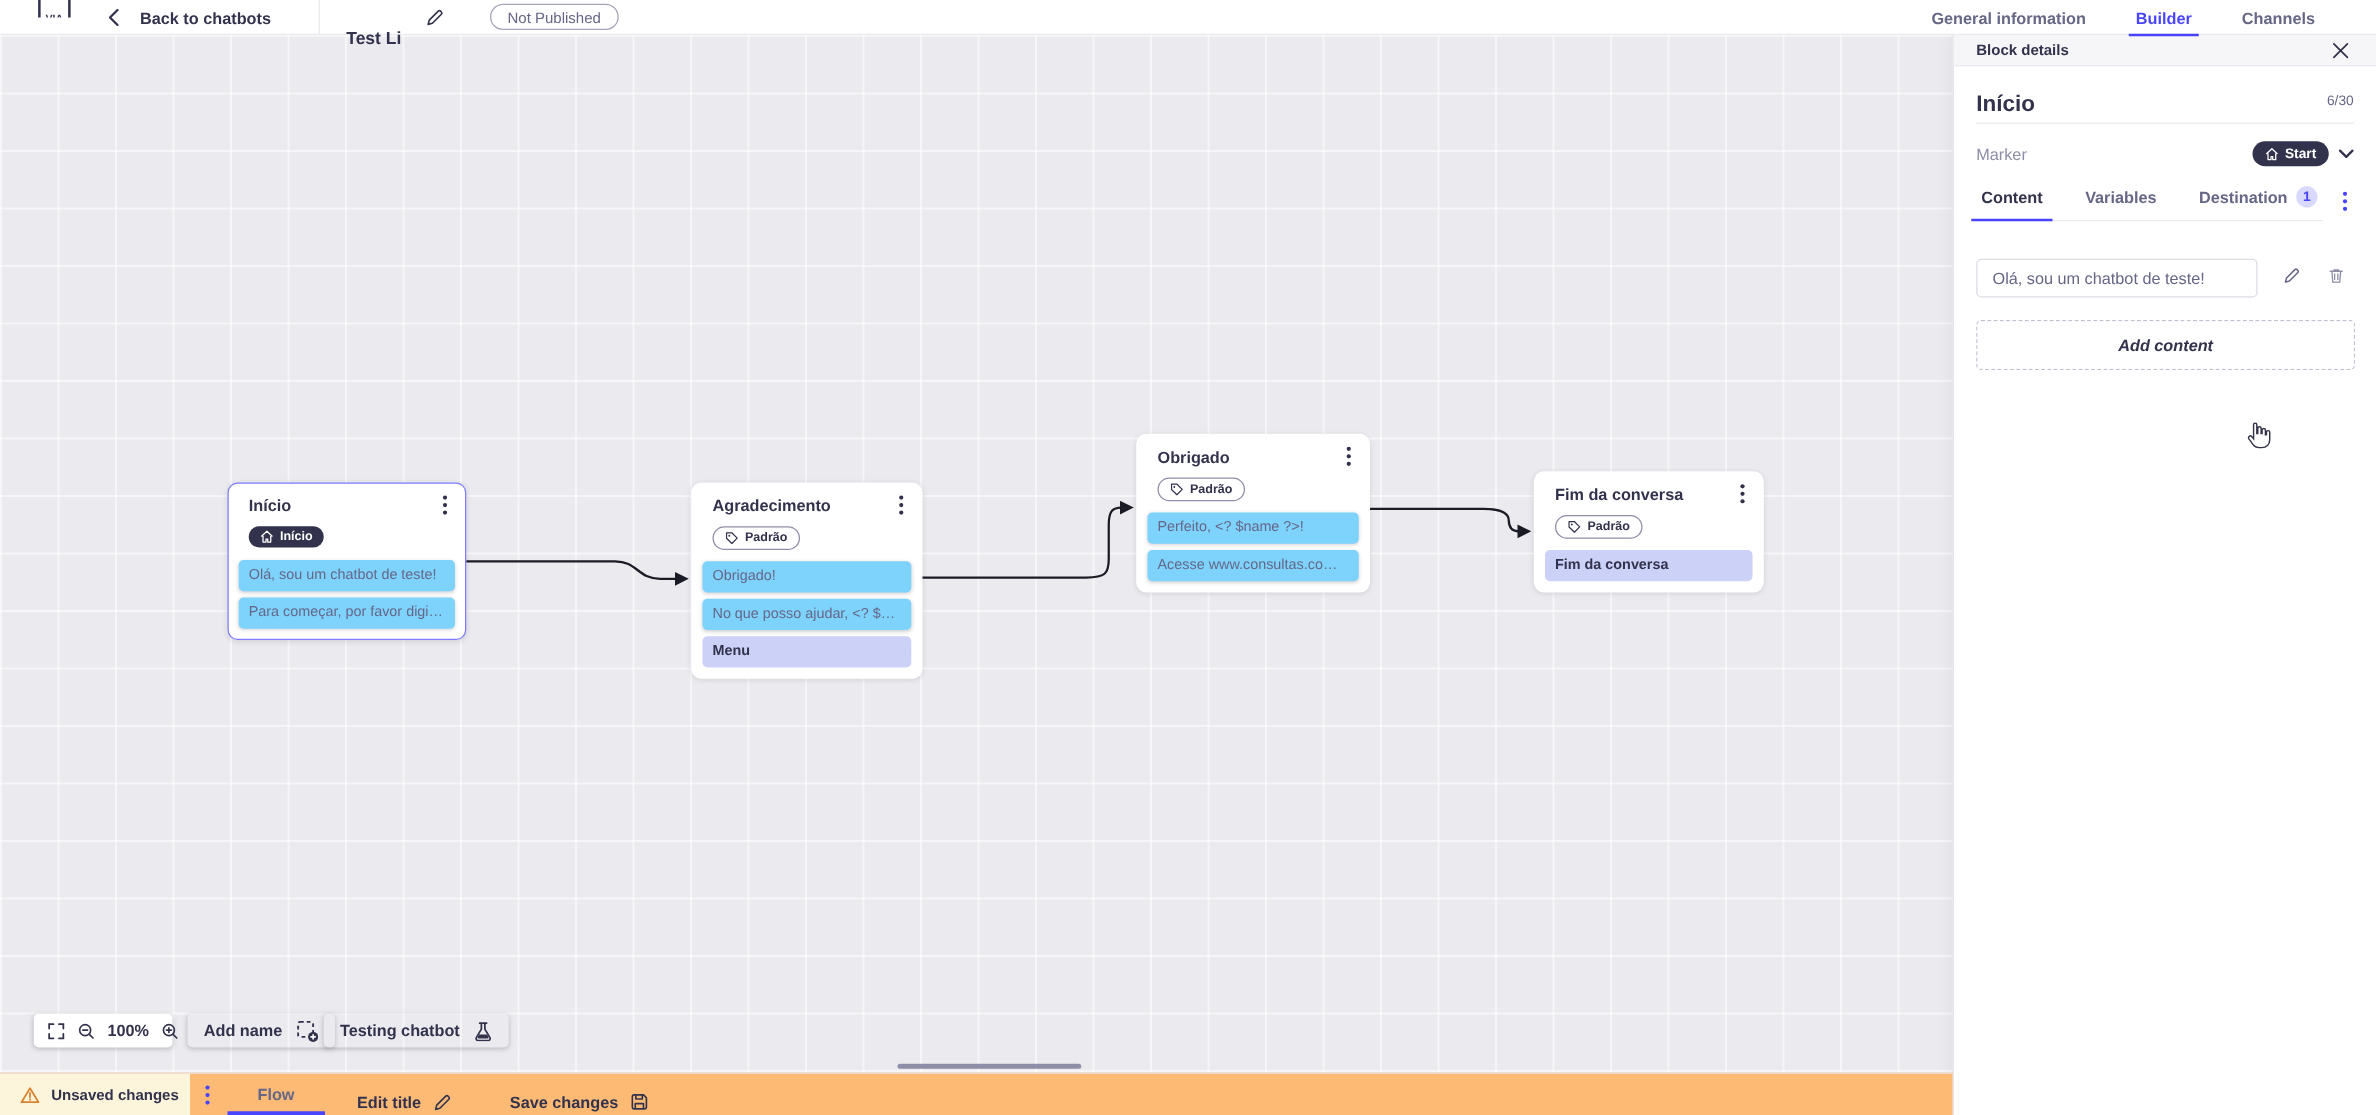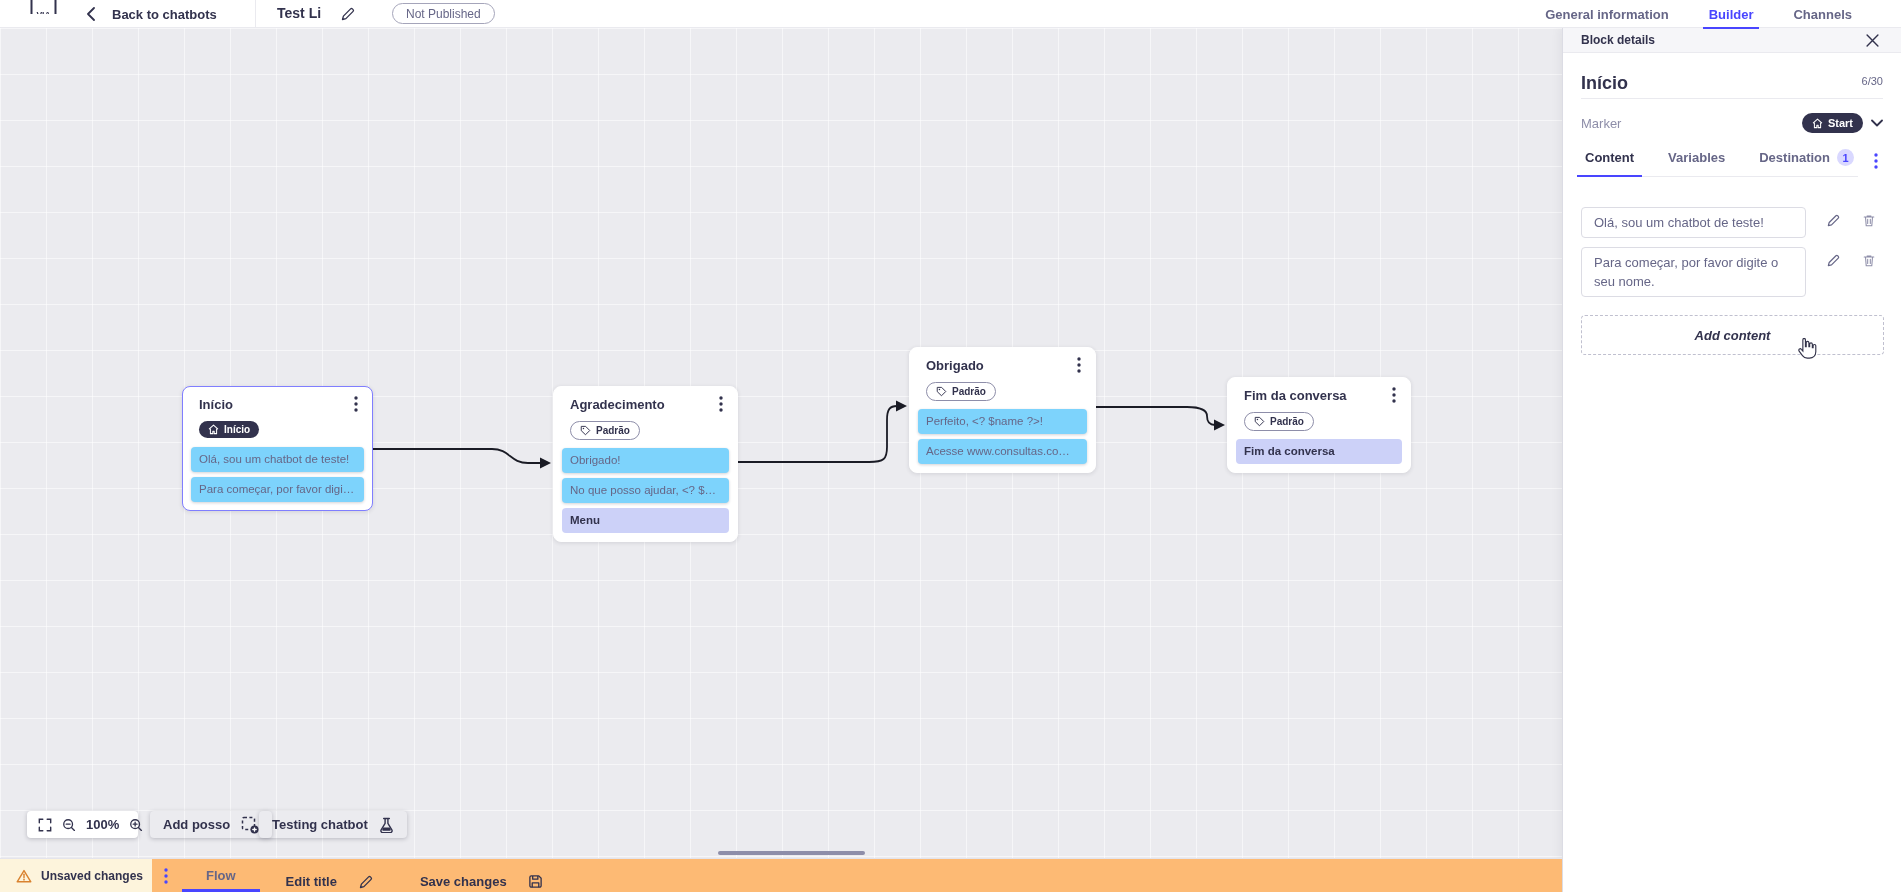--- a/index.html
+++ b/index.html
@@ -8,21 +8,21 @@
   .app { position:relative; width:1901px; height:892px; }
 
   
   .topbar { position:absolute; left:0; top:0; width:1901px; height:28px; background:#fff;
     border-bottom:1px solid #eaeaef; display:flex; align-items:center; z-index:30; }
   .logo { position:absolute; left:30px; top:0; width:27px; height:14px; overflow:hidden; cursor:pointer; }
   .back-btn { position:absolute; left:86px; top:0; height:28px; display:flex; align-items:center; gap:16px;
     background:none; border:none; cursor:pointer; font-family:inherit; }
   .back-btn span { font-size:13px; font-weight:700; color:#32324d; }
   .vdiv { position:absolute; left:255px; top:0; width:1px; height:28px; background:#eaeaef; }
-  .bot-title { position:absolute; left:277px; top:5px; font-size:14px; font-weight:700; color:#32324d; }
+  .bot-title { position:absolute; left:277px; top:22px; font-size:14px; font-weight:700; color:#32324d; }
   .title-pencil { position:absolute; left:340px; top:6px; cursor:pointer; }
   .status-pill { position:absolute; left:392px; top:3px; height:21px; padding:0 13px; display:flex; align-items:center;
     border:1px solid #a5a5ba; border-radius:11px; font-size:12px; color:#666687; background:#fff; }
   .header-tabs { position:absolute; right:43px; top:0; height:28px; display:flex; gap:28px; }
   .h-tab { position:relative; height:28px; display:flex; align-items:center; padding:0 6px;
     font-size:13px; font-weight:700; color:#666687; cursor:pointer; }
   .h-tab.active { color:#4945ff; }
   .h-tab.active::after { content:""; position:absolute; left:0; right:0; bottom:-1px; height:2px; background:#4945ff; }
 
   
@@ -95,21 +95,21 @@
 
   
   .footer { position:absolute; left:0; top:858px; width:1562px; height:34px; background:#fdba74;
     border-top:1px solid #e4e4ec; display:flex; align-items:stretch; z-index:25; }
   .warn-seg { width:152px; background:#fdf4dc; display:flex; align-items:center; gap:9px; padding-left:16px; }
   .warn-seg span { font-size:12px; font-weight:700; color:#32324d; white-space:nowrap; }
   .f-kebab { margin-left:8px; align-self:center; }
   .f-tab { margin-left:10px; padding:0 24px; display:flex; align-items:center; position:relative;
     font-size:13px; font-weight:600; color:#666687; cursor:pointer; }
   .f-tab.active::after { content:""; position:absolute; left:0; right:0; bottom:0; height:3px; background:#4945ff; }
-  .f-btn { margin-left:26px; background:none; border:none; display:flex; align-items:center; gap:21px;
+  .f-btn { margin-left:26px; background:none; border:none; display:flex; align-items:center; gap:9px;
     font-family:inherit; font-size:13px; font-weight:600; color:#32324d; cursor:pointer;margin-top:12px; }
   .f-btn.save { margin-left:46px; }
 
   .cursor { position:absolute; left:1795px; top:336px; z-index:99; pointer-events:none; }
 </style>
 </head>
 <body>
 
 <div class="app">
 
@@ -257,21 +257,21 @@
       <span class="lbl">100%</span>
       <button class="icon-btn">
         <svg width="14" height="14" viewBox="0 0 16 16" fill="none" stroke="#32324d" stroke-width="1.5">
           <circle cx="7" cy="7" r="5"></circle>
             <path d="M10.8 10.8 14.2 14.2M4.8 7h4.4M7 4.8v4.4" stroke-linecap="round"></path>
         </svg>
       </button>
     </div>
 
     <button class="ctrl-card icon-btn" style="left:150px; gap:11px; padding:0 13px;">
-      <span class="lbl">Add posso</span>
+      <span class="lbl">Add name</span>
       <svg width="18" height="18" viewBox="0 0 18 18">
         <rect x="1.5" y="1.5" width="12" height="12" rx="1.5" fill="none" stroke="#32324d" stroke-width="1.5" stroke-dasharray="3 2.4"></rect>
         <circle cx="13.5" cy="13.5" r="4" fill="#32324d"></circle>
         <path d="M13.5 11.8v3.4M11.8 13.5h3.4" stroke="#fff" stroke-width="1.3" stroke-linecap="round"></path>
       </svg>
     </button>
 
     <button class="ctrl-card icon-btn" style="left:259px; gap:11px; padding:0 13px;">
       <span class="lbl">Testing chatbot</span>
       <svg width="15" height="16" viewBox="0 0 16 17">
@@ -340,33 +340,20 @@
             <svg width="15" height="15" viewBox="0 0 16 16">
                 <path d="M2.5 13.5l.9-3.4 7.2-7.2a1.3 1.3 0 0 1 1.8 0l.7.7a1.3 1.3 0 0 1 0 1.8l-7.2 7.2z" fill="none" stroke="#666687" stroke-width="1.3" stroke-linejoin="round"></path>
               </svg>
           </button>
           <button class="icon-btn">
             <svg width="14" height="15" viewBox="0 0 16 16" fill="none" stroke="#8e8ea9" stroke-width="1.2" stroke-linecap="round">
                 <path d="M2.5 4h11M6 4V2.8h4V4M4 4l.8 10h6.4L12 4M6.5 6.5v5M9.5 6.5v5"></path>
               </svg>
           </button>
         </div>
-        <div class="c-row">
-          <div class="c-card">Para começar, por favor digite o seu nome.</div>
-          <button class="icon-btn">
-            <svg width="15" height="15" viewBox="0 0 16 16">
-                <path d="M2.5 13.5l.9-3.4 7.2-7.2a1.3 1.3 0 0 1 1.8 0l.7.7a1.3 1.3 0 0 1 0 1.8l-7.2 7.2z" fill="none" stroke="#666687" stroke-width="1.3" stroke-linejoin="round"></path>
-              </svg>
-          </button>
-          <button class="icon-btn">
-            <svg width="14" height="15" viewBox="0 0 16 16" fill="none" stroke="#8e8ea9" stroke-width="1.2" stroke-linecap="round">
-                <path d="M2.5 4h11M6 4V2.8h4V4M4 4l.8 10h6.4L12 4M6.5 6.5v5M9.5 6.5v5"></path>
-              </svg>
-          </button>
-        </div>
       </div>
 
       <button class="add-content">Add content</button>
     </div>
   </aside>
 
   <footer class="footer">
     <div class="warn-seg">
       <svg width="16" height="14" viewBox="0 0 18 16">
         <path d="M9 1.8 16.8 14.6H1.2z" fill="none" stroke="#d9822f" stroke-width="1.6" stroke-linejoin="round"></path>

